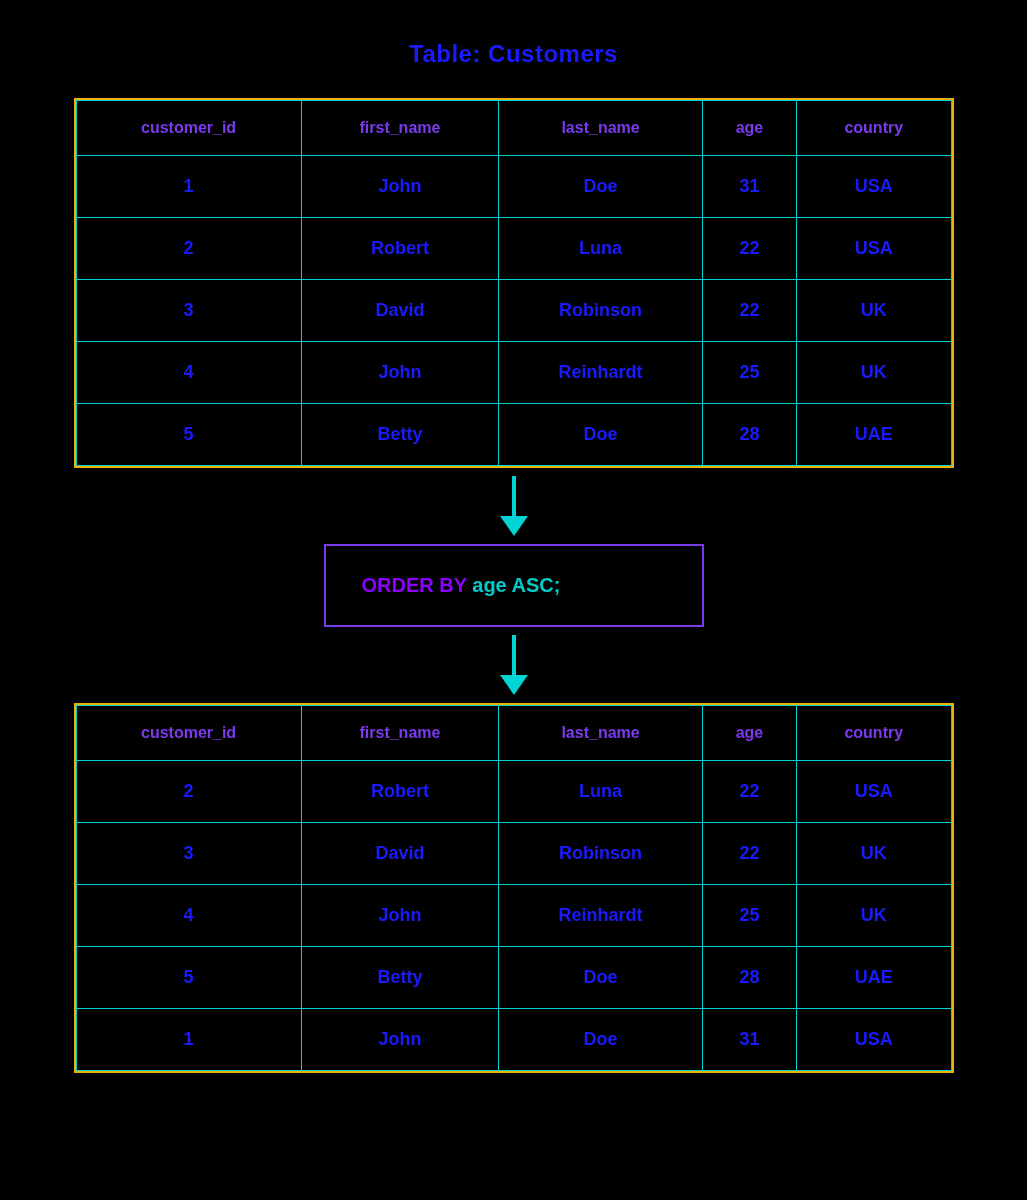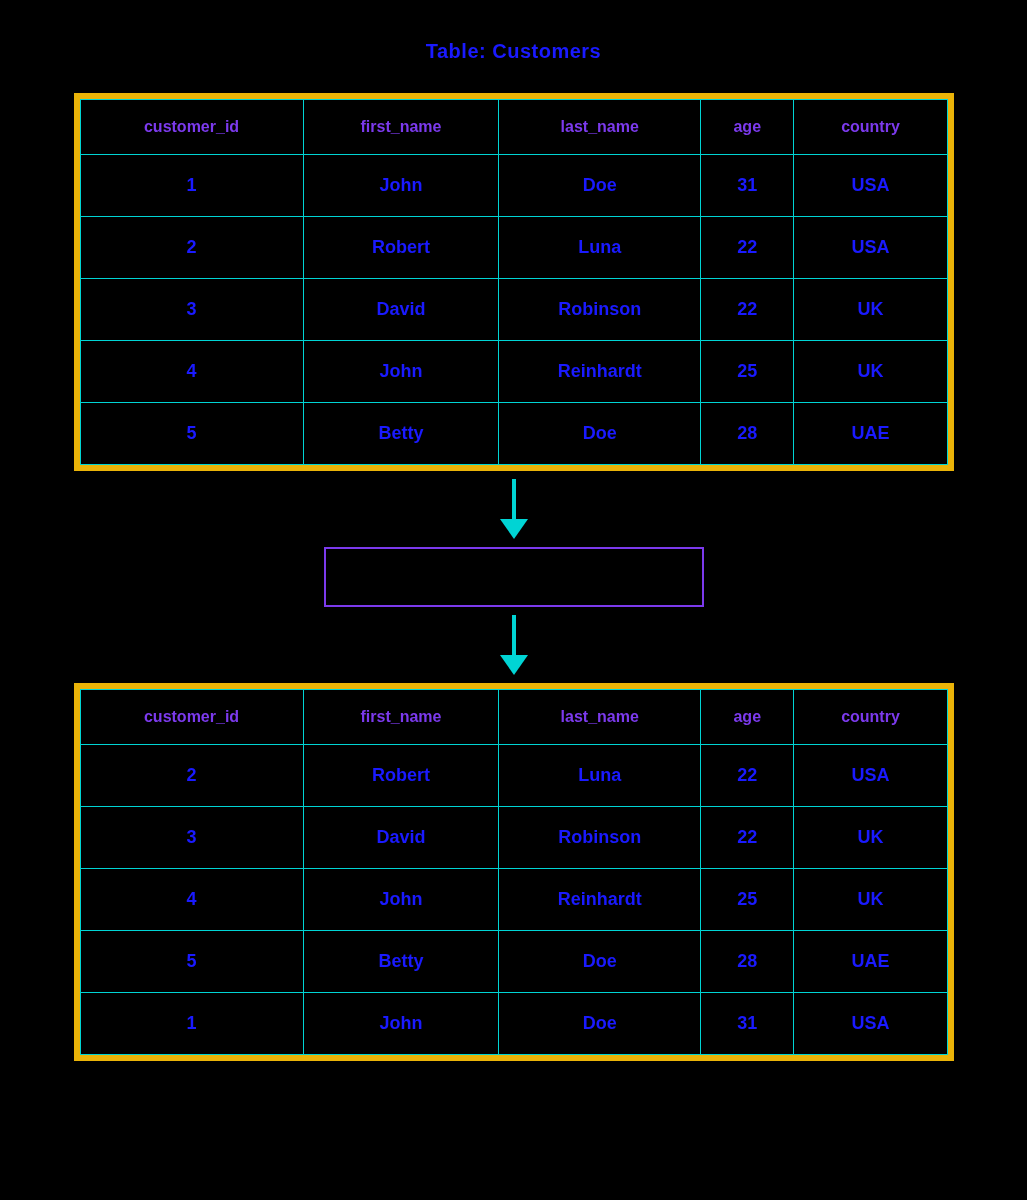--- a/index.html
+++ b/index.html
@@ -10,28 +10,28 @@
       display: flex;
       flex-direction: column;
       align-items: center;
       padding: 40px 20px;
       min-height: 1200px;
       width: 1027px;
     }
 
     .page-title {
       color: #1a1aff;
-      font-size: 20px;
+      font-size: 24px;
       font-weight: bold;
       margin-bottom: 30px;
       letter-spacing: 0.5px;
     }
 
     .table-container {
-      border: 6px solid #eab308;
+      border: 2px solid #eab308;
       width: 880px;
     }
 
     table {
       width: 100%;
       border-collapse: collapse;
     }
 
     th {
       color: #7c3aed;
@@ -161,20 +161,23 @@
   </table>
 </div>
 
 <div class="arrow-section">
   <div class="arrow-line"></div>
   <div class="arrow-down"></div>
 </div>
 
 <div class="sql-box-wrapper">
   <div class="sql-box">
+    <span class="sql-line">
+      <span class="sql-keyword">ORDER BY</span><span class="sql-text"> age ASC;</span>
+    </span>
   </div>
 </div>
 
 <div class="arrow-section">
   <div class="arrow-line"></div>
   <div class="arrow-down"></div>
 </div>
 
 <div class="table-container">
   <table>

